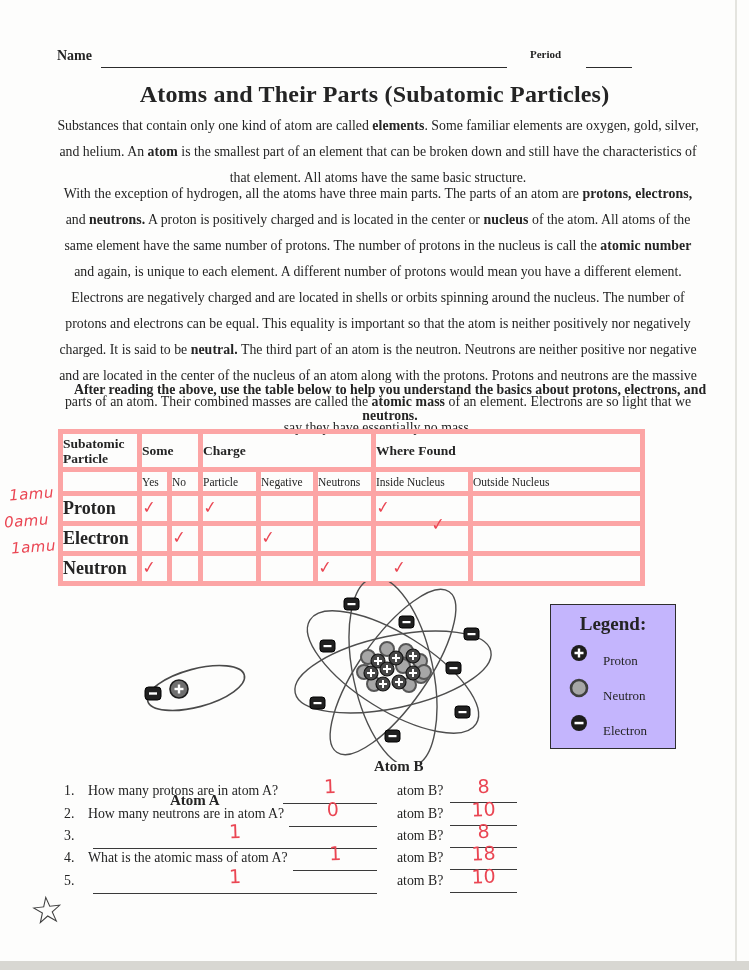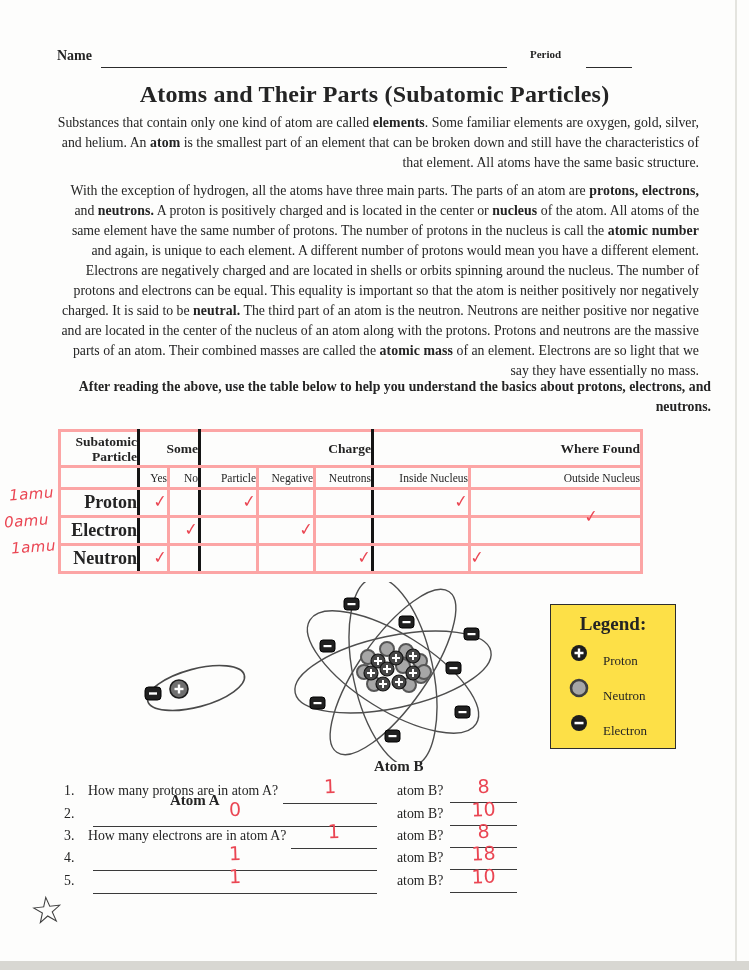--- a/index.html
+++ b/index.html
@@ -6,38 +6,38 @@
   #page{position:relative;width:749px;height:970px;background:#fdfdfc;overflow:hidden;
         font-family:"Liberation Serif",serif;color:#242424;}
   .abs{position:absolute;}
   .b{font-weight:bold;}
   
   #name-label,#period-label{font-weight:bold;font-size:14px;}
   .fill-line{border-bottom:1.6px solid #2b2b2b;display:block;}
   
   #title{width:749px;text-align:center;font-weight:bold;font-size:24px;letter-spacing:.2px;}
   
-  .para{width:642px;font-size:13.8px;line-height:20px;text-align:right;}
+  .para{width:642px;font-size:13.8px;line-height:26px;text-align:center;}
   .para b{letter-spacing:.1px;}
   
   .wtable{border-collapse:collapse;table-layout:fixed;width:582px;border:2px solid #161616;}
-  .wtable td{border:3px solid #fca5a5;text-align:right;vertical-align:middle;padding:0;overflow:visible;}
+  .wtable td{border:5px solid #fca5a5;text-align:left;vertical-align:middle;padding:0;overflow:visible;}
   .wtable .tr2{border-right:3px solid #141414;}
   .row-h1 td{height:33px;font-weight:bold;font-size:13.5px;line-height:15px;}
   .row-h2 td{height:19px;font-size:11.5px;}
   .row-data td{height:25px;}
   .plabel{font-weight:bold;font-size:18px;}
   .chk{display:inline-block;position:relative;color:#ea4653;font-family:"DejaVu Sans",sans-serif;
        font-weight:bold;font-size:17px;transform:rotate(-6deg);top:-2px;}
   .chk-raise .chk{top:-15px;left:-42px;}
   .chk-right .chk{left:16px;}
   .margin-note{color:#ea4653;font-family:"DejaVu Sans",sans-serif;font-style:italic;
                font-size:15px;transform:rotate(-4deg);letter-spacing:.5px;}
   
-  #legend-box{width:124px;height:143px;border:1.6px solid #2e2e2e;background:#fde047;}
+  #legend-box{width:124px;height:143px;border:1.6px solid #2e2e2e;background:#c4b5fd;}
   #legend-title{width:100%;text-align:center;margin-top:8px;font-weight:bold;font-size:19px;}
   .legend-item-label{font-size:13px;}
   
   .q-row{position:absolute;left:64px;width:313px;height:21px;display:flex;font-size:13.8px;white-space:nowrap;}
   .q-num{flex:0 0 24px;}
   .q-text{flex:0 0 auto;}
   .line-a{flex:1 1 auto;margin-left:5px;border-bottom:1.6px solid #3a3a3a;position:relative;min-width:30px;}
   .b-prompt{position:absolute;left:333px;top:0;}
   .line-b{position:absolute;left:386px;top:0;width:67px;height:19px;border-bottom:1.6px solid #3a3a3a;}
   .hw-ans{position:absolute;width:100%;text-align:center;top:-8px;left:0;color:#ea4653;
@@ -243,41 +243,42 @@
       <span class="line-a">
         <span class="hw-ans">1</span>
       </span>
     <span class="b-prompt">atom B?</span>
     <span class="line-b">
         <span class="hw-ans">8</span>
       </span>
   </div>
   <div class="q-row" style="top:806px;">
     <span class="q-num">2.</span>
+      <span class="q-text">How many neutrons are in atom A?</span>
       <span class="line-a">
         <span class="hw-ans">0</span>
       </span>
     <span class="b-prompt">atom B?</span>
     <span class="line-b">
         <span class="hw-ans">10</span>
       </span>
   </div>
   <div class="q-row" style="top:828px;">
     <span class="q-num">3.</span>
-      <span class="q-text">How many electrons are in atom A?</span>
       <span class="line-a">
         <span class="hw-ans">1</span>
       </span>
     <span class="b-prompt">atom B?</span>
     <span class="line-b">
         <span class="hw-ans">8</span>
       </span>
   </div>
   <div class="q-row" style="top:850px;">
     <span class="q-num">4.</span>
+      <span class="q-text">What is the atomic mass of atom A?</span>
       <span class="line-a">
         <span class="hw-ans">1</span>
       </span>
     <span class="b-prompt">atom B?</span>
     <span class="line-b">
         <span class="hw-ans">18</span>
       </span>
   </div>
   <div class="q-row" style="top:873px;">
     <span class="q-num">5.</span>

